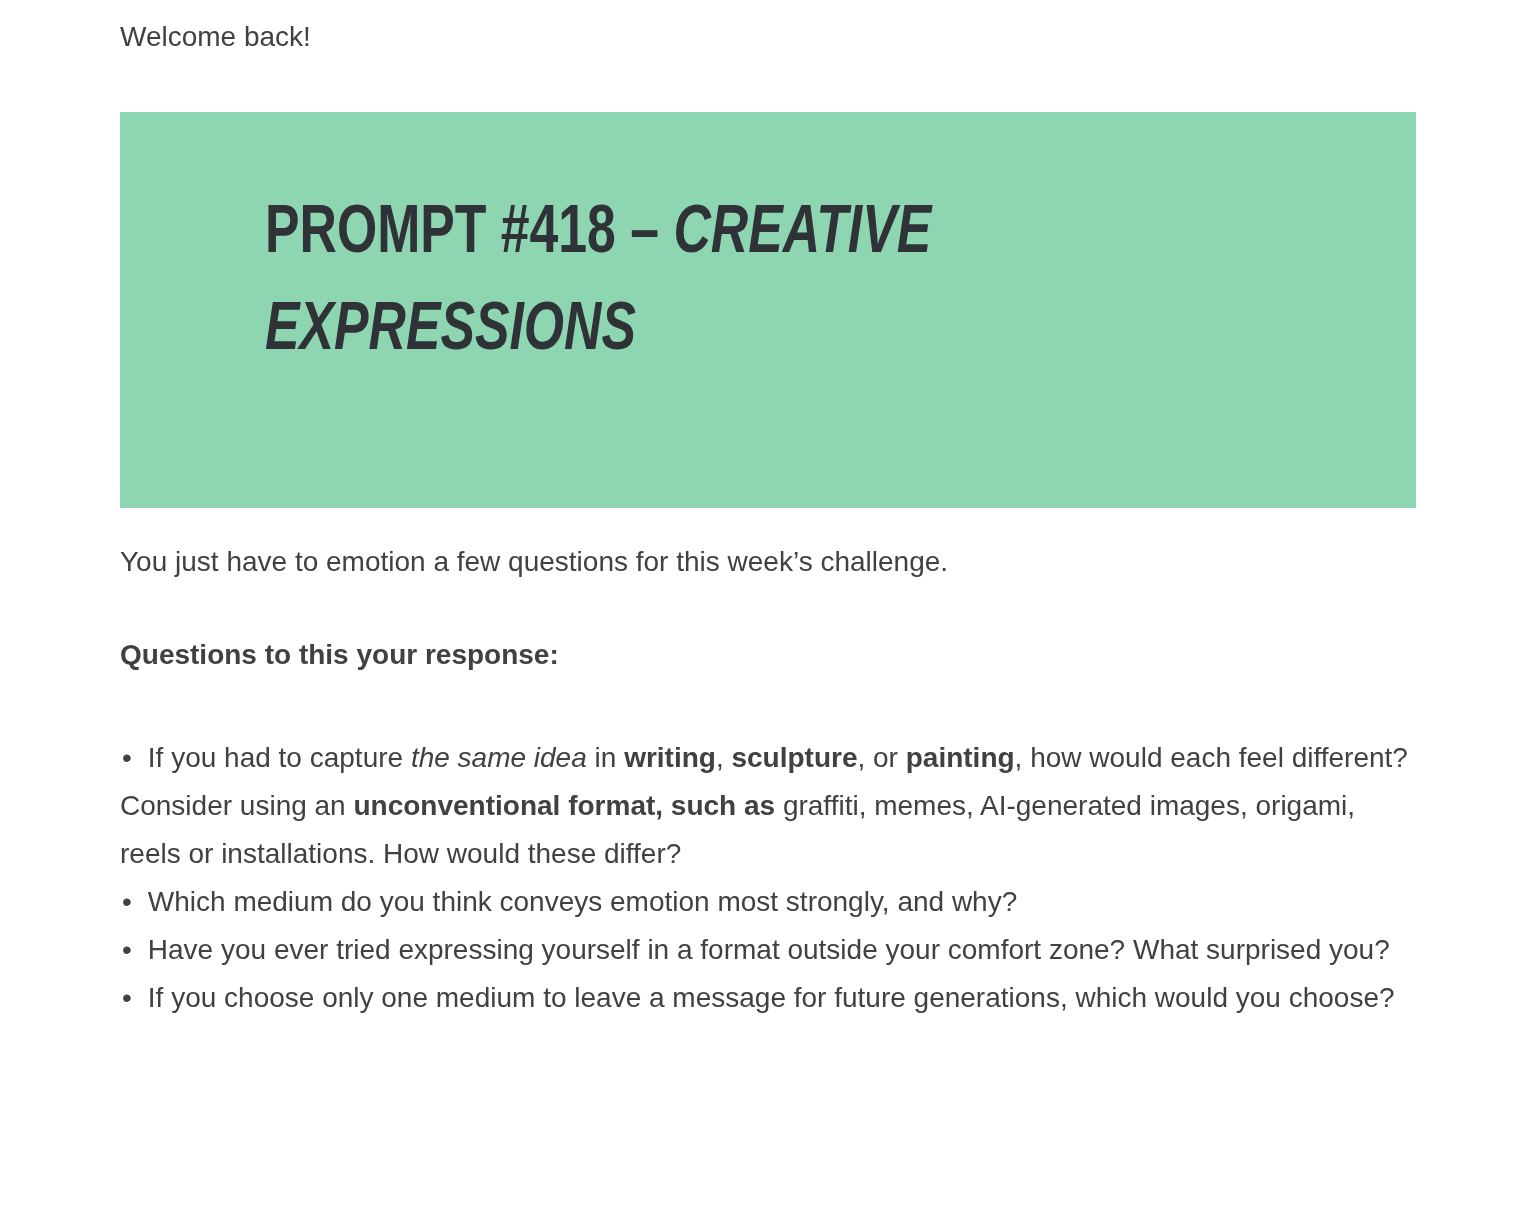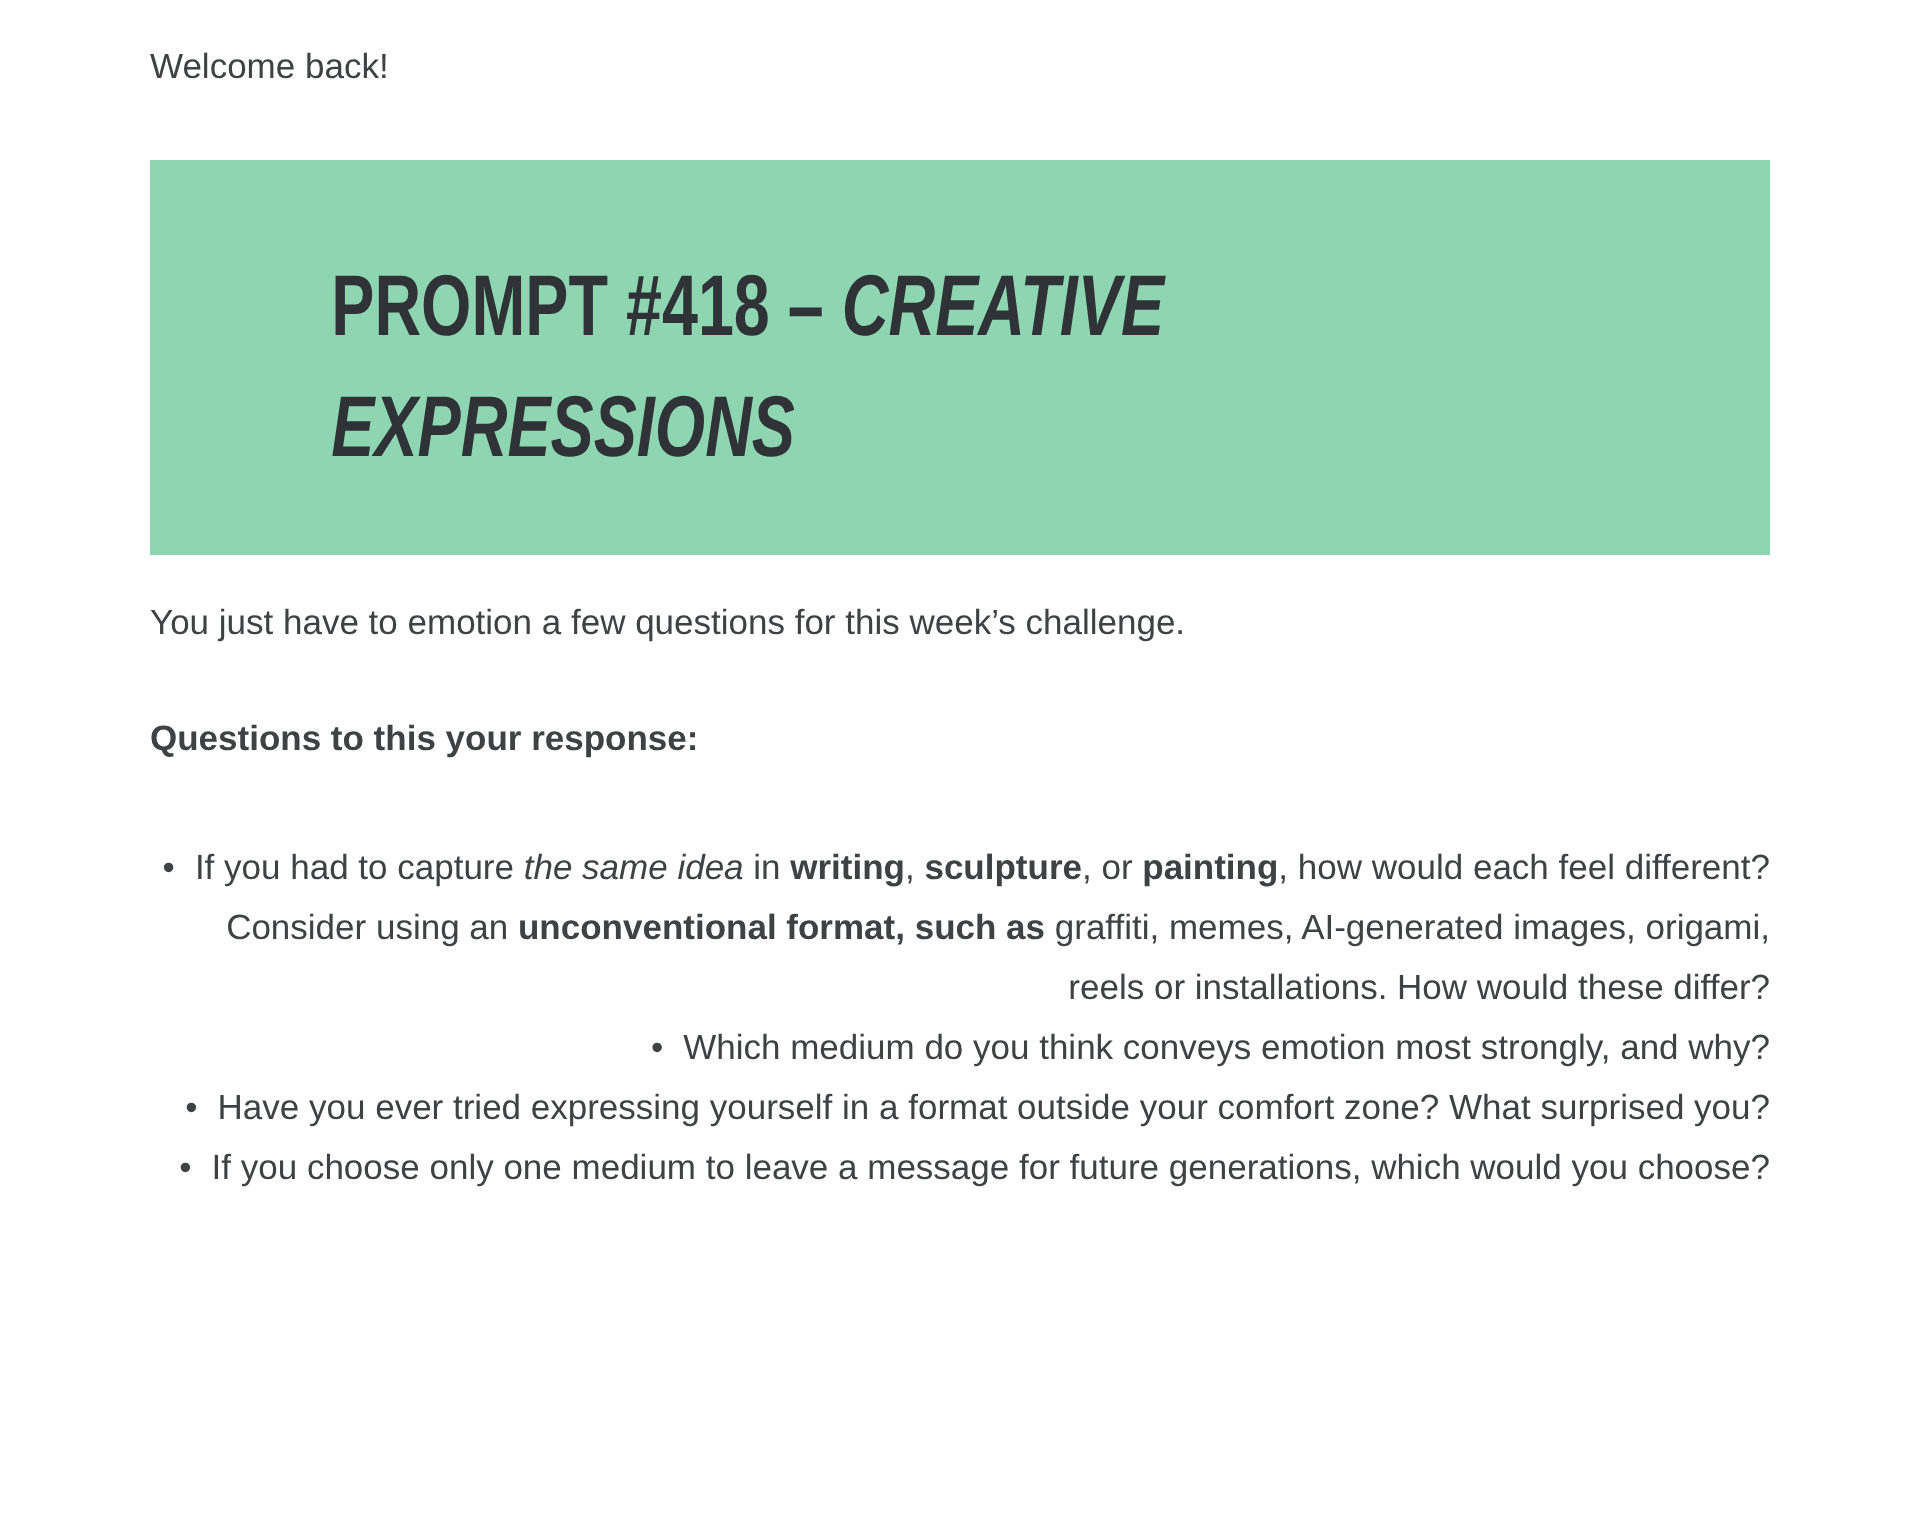--- a/index.html
+++ b/index.html
@@ -9,35 +9,35 @@
   }
   body {
     width: 1536px;
     height: 1217px;
     overflow: hidden;
     font-family: "Liberation Sans", sans-serif;
     color: var(--body-text, #3f4142);
   }
   .container {
     width: 1296px;
-    margin: 16px auto;
+    margin: 0 auto;
     padding-top: 13px;
   }
   .para {
     font-size: 28px;
     line-height: 48px;
     margin: 0 0 45px 0;
     font-weight: 400;
   }
   .welcome {
     margin: 0;
   }
   .banner {
     margin: 51px 0 30px 0;
-    height: 316px;
+    height: 396px;
     box-sizing: border-box;
     background: var(--banner-bg, #8ed6b1);
     padding: 68px 40px 0 145px;
     overflow: hidden;
   }
   .banner-title {
     margin: 0;
     width: 1000px;
     font-size: 69px;
     line-height: 97px;
@@ -52,21 +52,20 @@
     font-style: italic;
   }
   .heading-bold {
     font-weight: 700;
   }
   .qlist {
     margin: 55px 0 0 0;
     padding: 0;
     font-size: 28px;
     line-height: 48px;
-    text-align: right;
   }
   .qlist li {
     list-style: none;
     margin: 0;
     padding: 0;
   }
   .qlist li::before {
     content: "\2022";
     padding: 0 16px 0 2px;
   }

